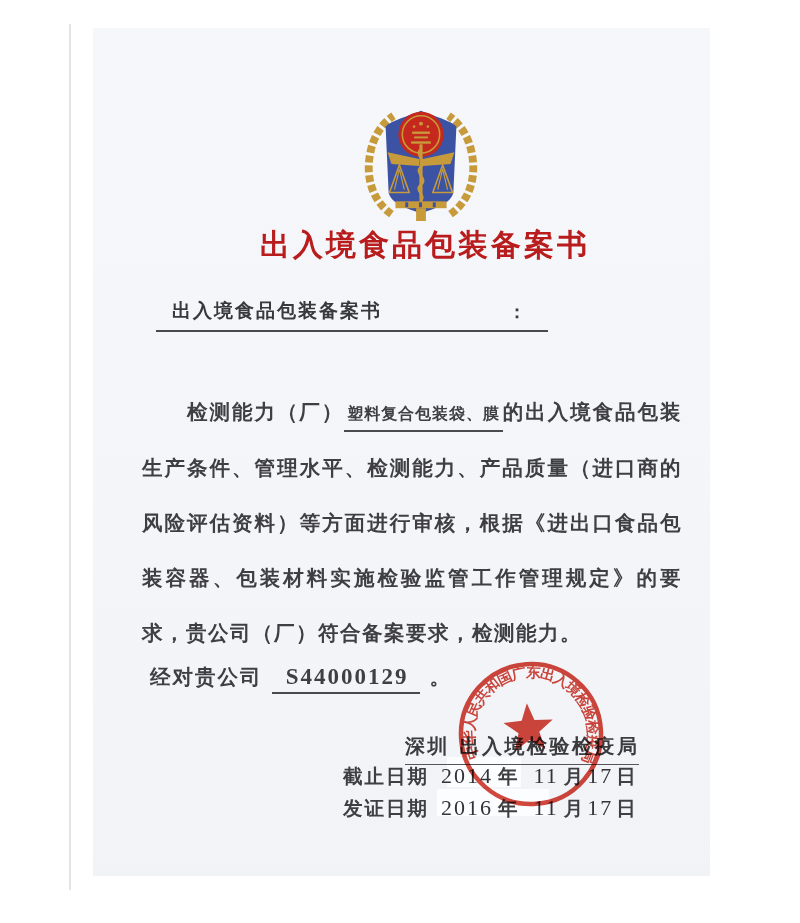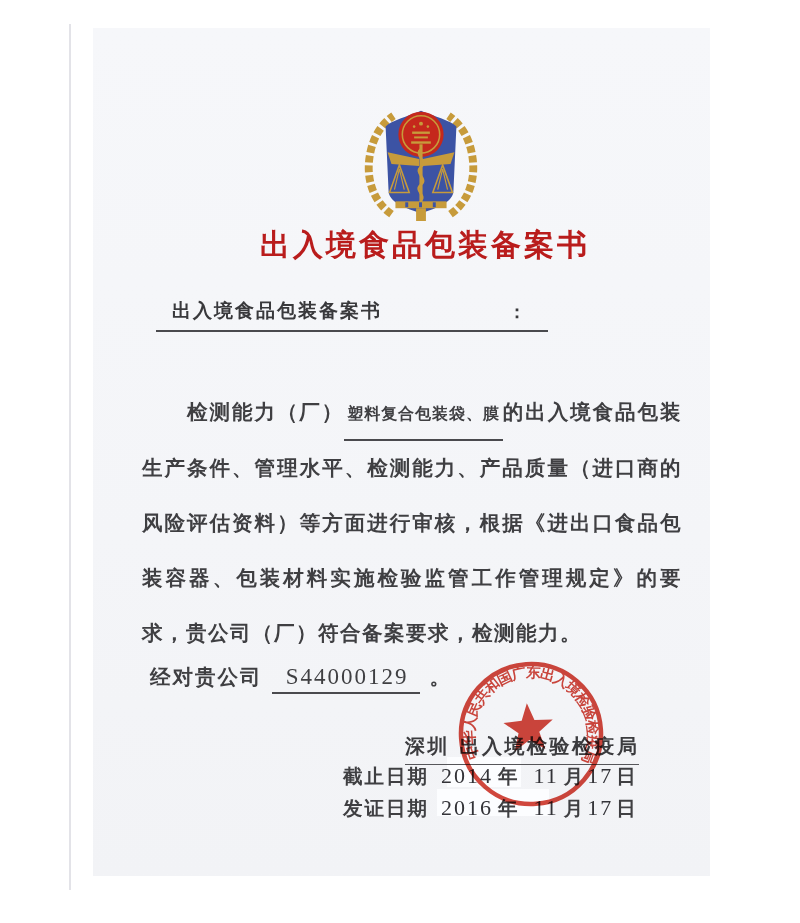--- a/index.html
+++ b/index.html
@@ -36,25 +36,25 @@
   .colon{font-size:18px;font-weight:700;color:#39393c;}
 
   .body-par{
     position:absolute;left:142px;top:385px;width:540px;
     font-size:20.5px;line-height:55px;font-weight:600;letter-spacing:1.5px;
     text-align:justify;color:var(--ink,#3f3f42);text-indent:2.2em;
   }
   .insert{
     font-size:16px;font-weight:700;letter-spacing:.5px;
     border-bottom:2px solid var(--underline,#4a4a4e);
-    padding:0 3px 16px 3px;
+    padding:0 3px 7px 3px;
   }
   .code-line{position:absolute;left:150px;top:663px;font-size:20.5px;font-weight:600;letter-spacing:2px;}
   .code-val{
-    font-family:"Liberation Serif","DejaVu Serif",serif;font-size:23px;font-weight:400;
+    font-family:"Liberation Serif","DejaVu Serif",serif;font-size:23px;font-weight:700;
     letter-spacing:2px;border-bottom:2px solid var(--underline,#4a4a4e);
     padding:0 12px 3px 14px;
     text-align:center;
   }
   .issuer{
     position:absolute;left:405px;top:733px;font-size:20px;font-weight:600;letter-spacing:2.5px;
     border-bottom:1.5px solid #56565a;padding-bottom:4px;color:#3b3b3e;
   }
   .date-row{position:absolute;left:343px;display:flex;align-items:baseline;color:#3f3f42;}
   .date-row.issue{top:763px;}

